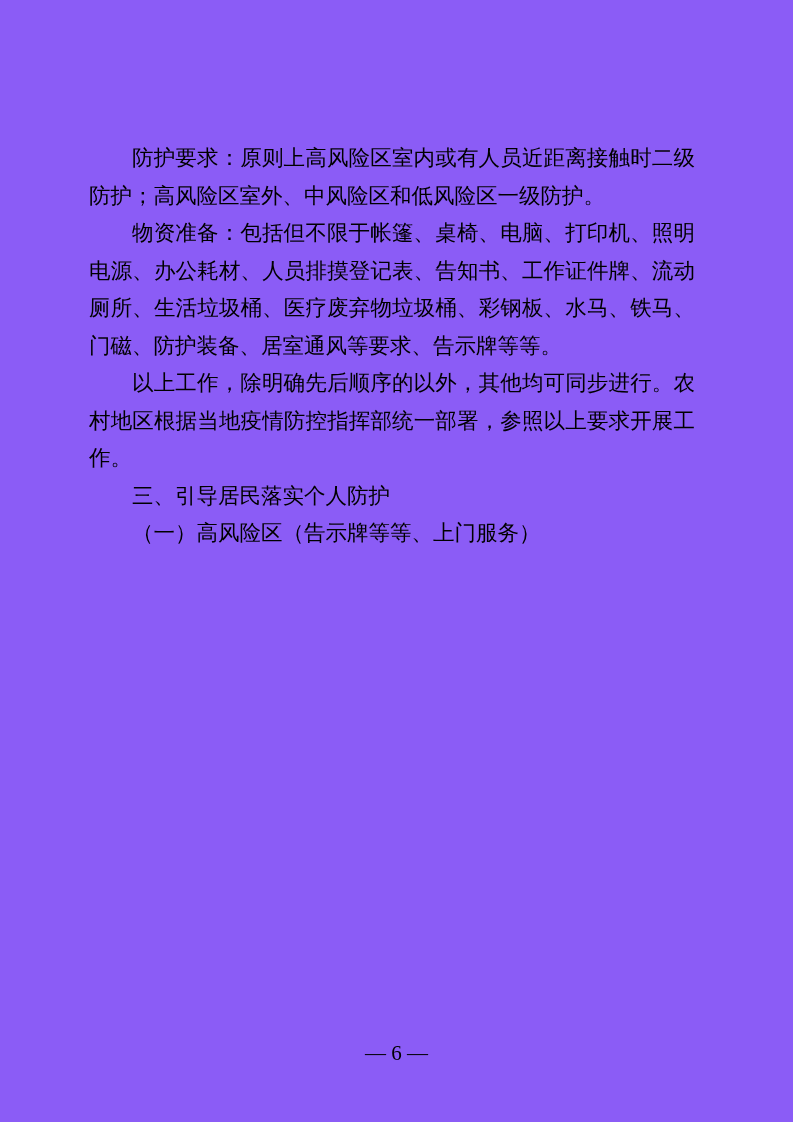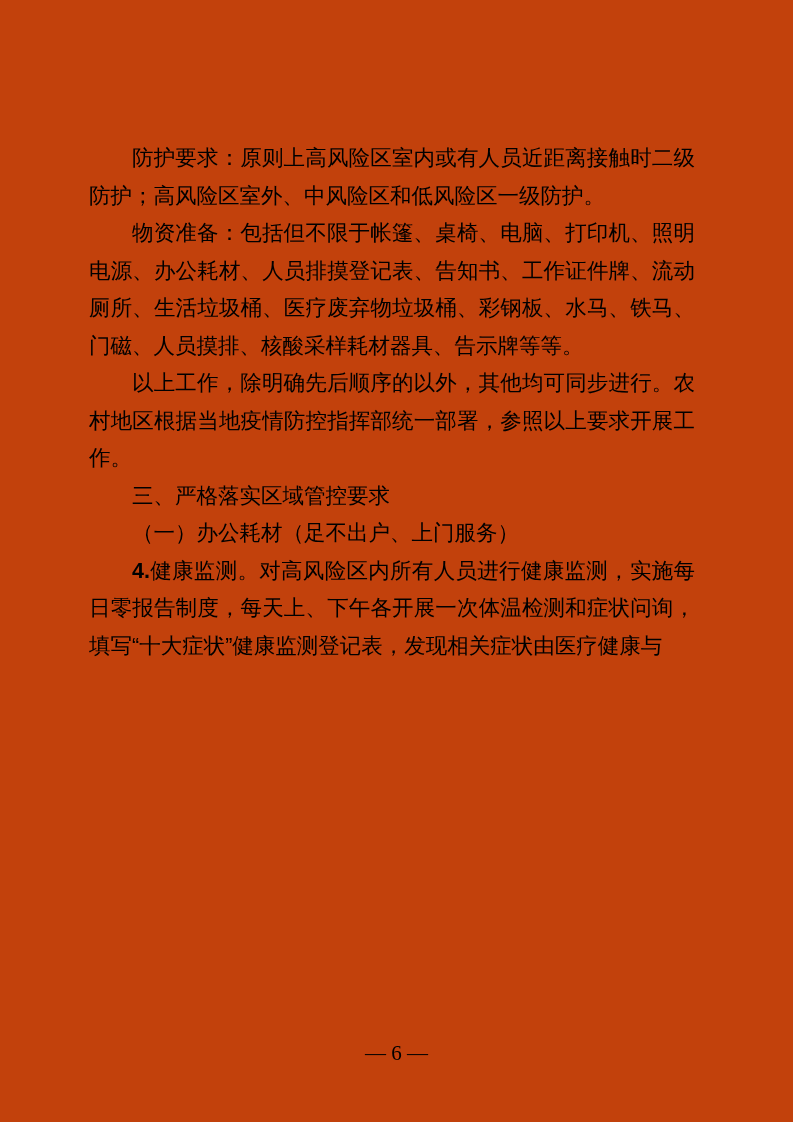--- a/index.html
+++ b/index.html
@@ -4,21 +4,21 @@
 <style>
   html, body {
     margin: 0;
     padding: 0;
     background: #ffffff;
   }
   .page {
     position: relative;
     width: 793px;
     height: 1122px;
-    background: #c2410c;
+    background: #8b5cf6;
     color: #000000;
     overflow: hidden;
   }
   .content {
     position: absolute;
     left: 89px;
     top: 140px;
     width: 606px;
     font-family: "Liberation Sans", sans-serif;
     font-size: 21.5px;
@@ -47,22 +47,21 @@
     font-size: 21px;
     color: #000000;
   }
 </style>
 </head>
 <body>
 
 <div class="page">
   <main class="content">
       <p class="para body"><span class="run">防护要求：原则上高风险区室内或有人员近距离接触时二级防护；高风险区室外、中风险区和低风险区一级防护。</span></p>
-      <p class="para body"><span class="run">物资准备：包括但不限于帐篷、桌椅、电脑、打印机、照明电源、办公耗材、人员排摸登记表、告知书、工作证件牌、流动厕所、生活垃圾桶、医疗废弃物垃圾桶、彩钢板、水马、铁马、门磁、人员摸排、核酸采样耗材器具、告示牌等等。</span></p>
+      <p class="para body"><span class="run">物资准备：包括但不限于帐篷、桌椅、电脑、打印机、照明电源、办公耗材、人员排摸登记表、告知书、工作证件牌、流动厕所、生活垃圾桶、医疗废弃物垃圾桶、彩钢板、水马、铁马、门磁、防护装备、居室通风等要求、告示牌等等。</span></p>
       <p class="para body"><span class="run">以上工作，除明确先后顺序的以外，其他均可同步进行。农村地区根据当地疫情防控指挥部统一部署，参照以上要求开展工作。</span></p>
-      <p class="para heading-1"><span class="run">三、严格落实区域管控要求</span></p>
-      <p class="para heading-2"><span class="run">（一）办公耗材（足不出户、上门服务）</span></p>
-      <p class="para numbered"><span class="run bold">4.</span><span class="run">健康监测。对高风险区内所有人员进行健康监测，实施每日零报告制度，每天上、下午各开展一次体温检测和症状问询，填写“十大症状”健康监测登记表，发现相关症状由医疗健康与</span></p>
+      <p class="para heading-1"><span class="run">三、引导居民落实个人防护</span></p>
+      <p class="para heading-2"><span class="run">（一）高风险区（告示牌等等、上门服务）</span></p>
     </main>
   <footer class="footer">
     <span>— 6 —</span>
   </footer>
 </div>
 
 </body></html>

